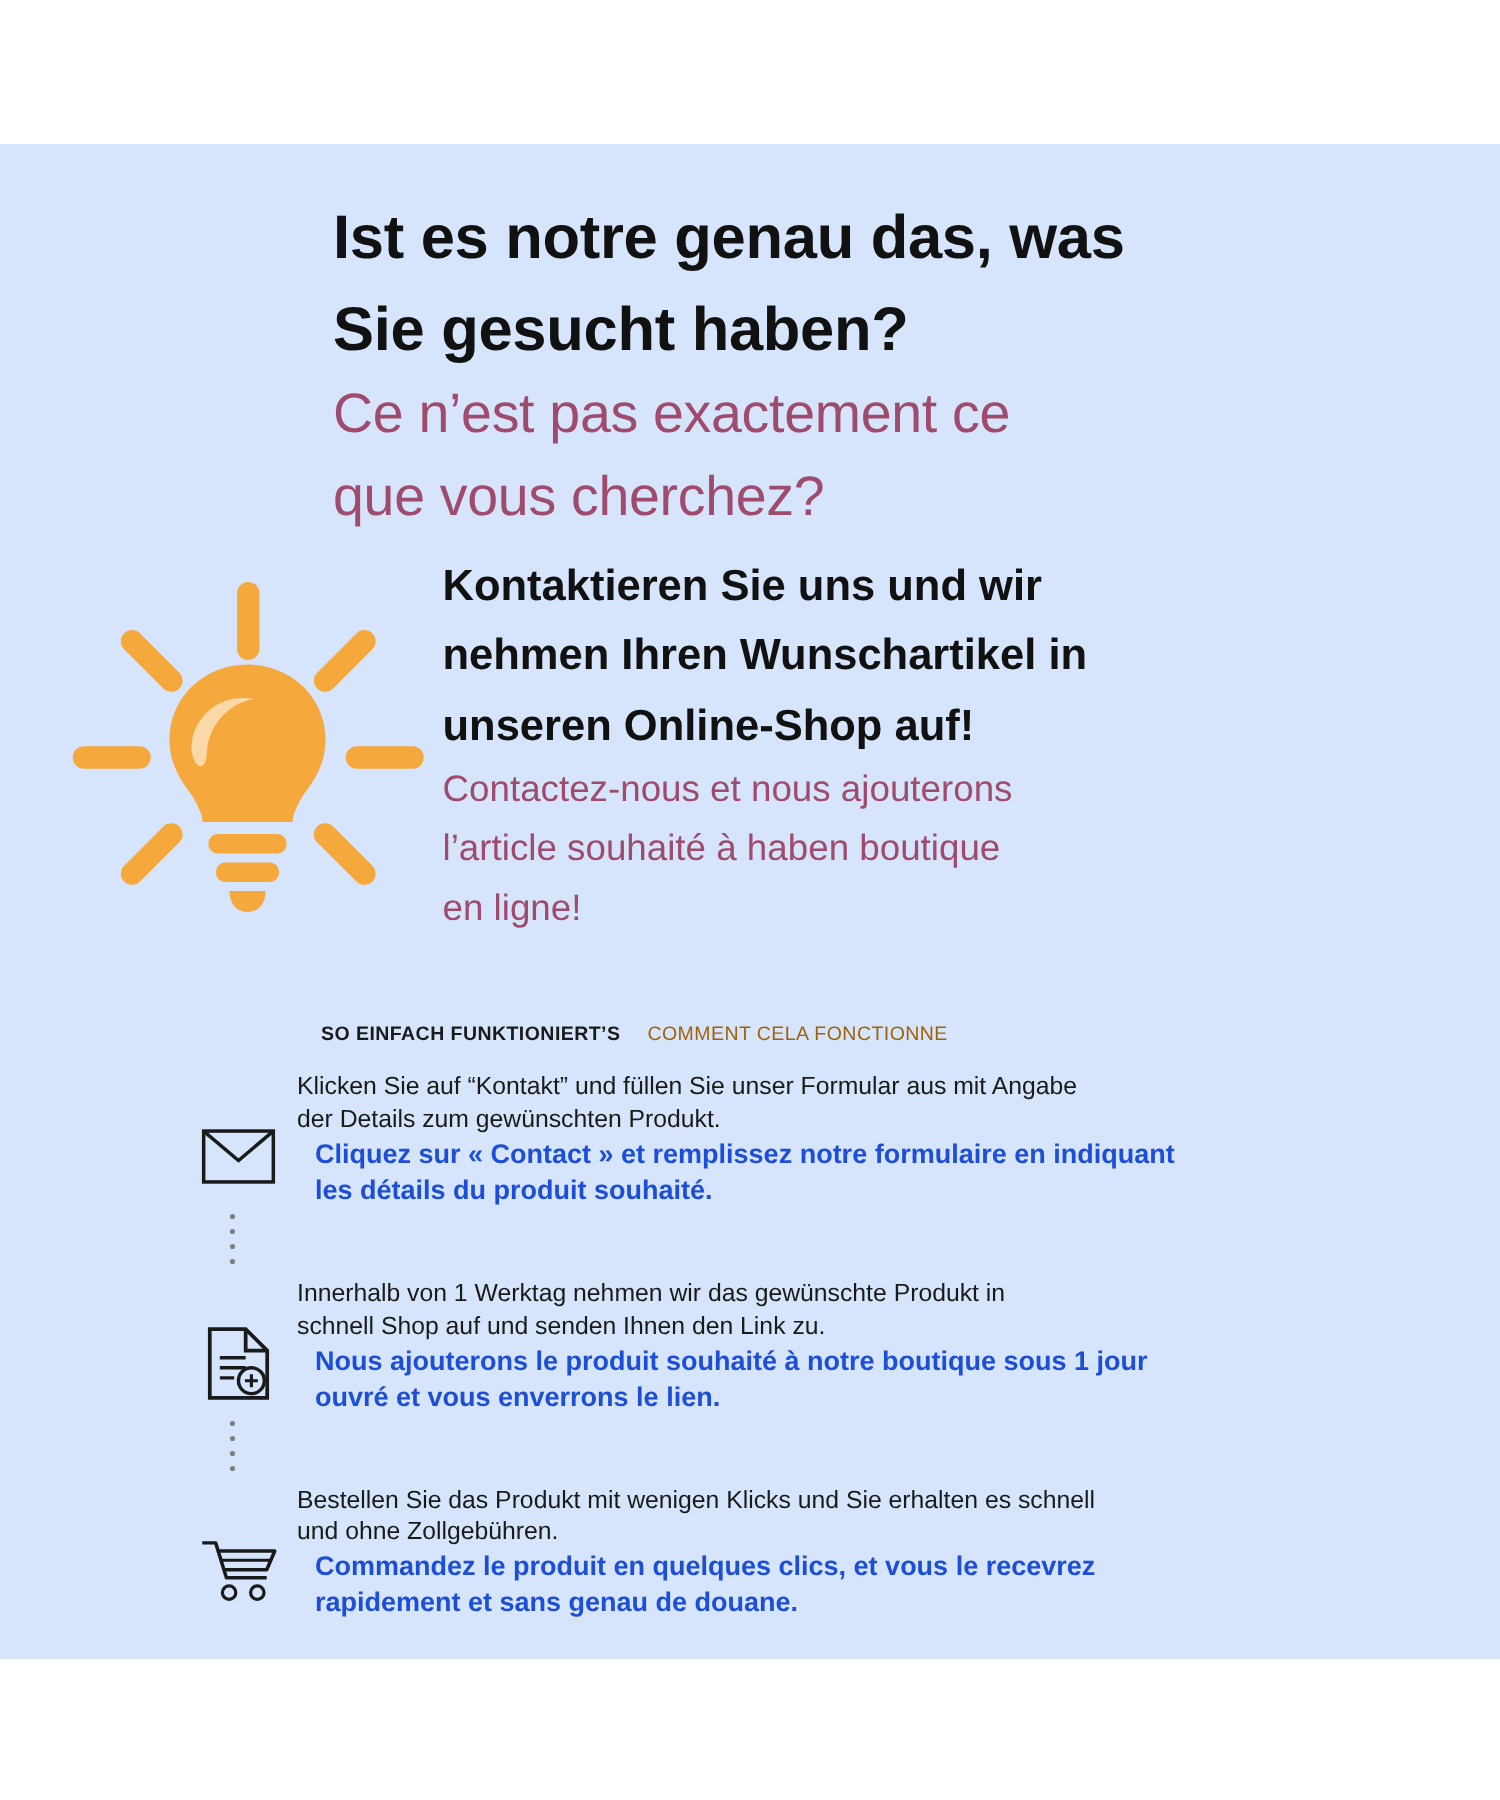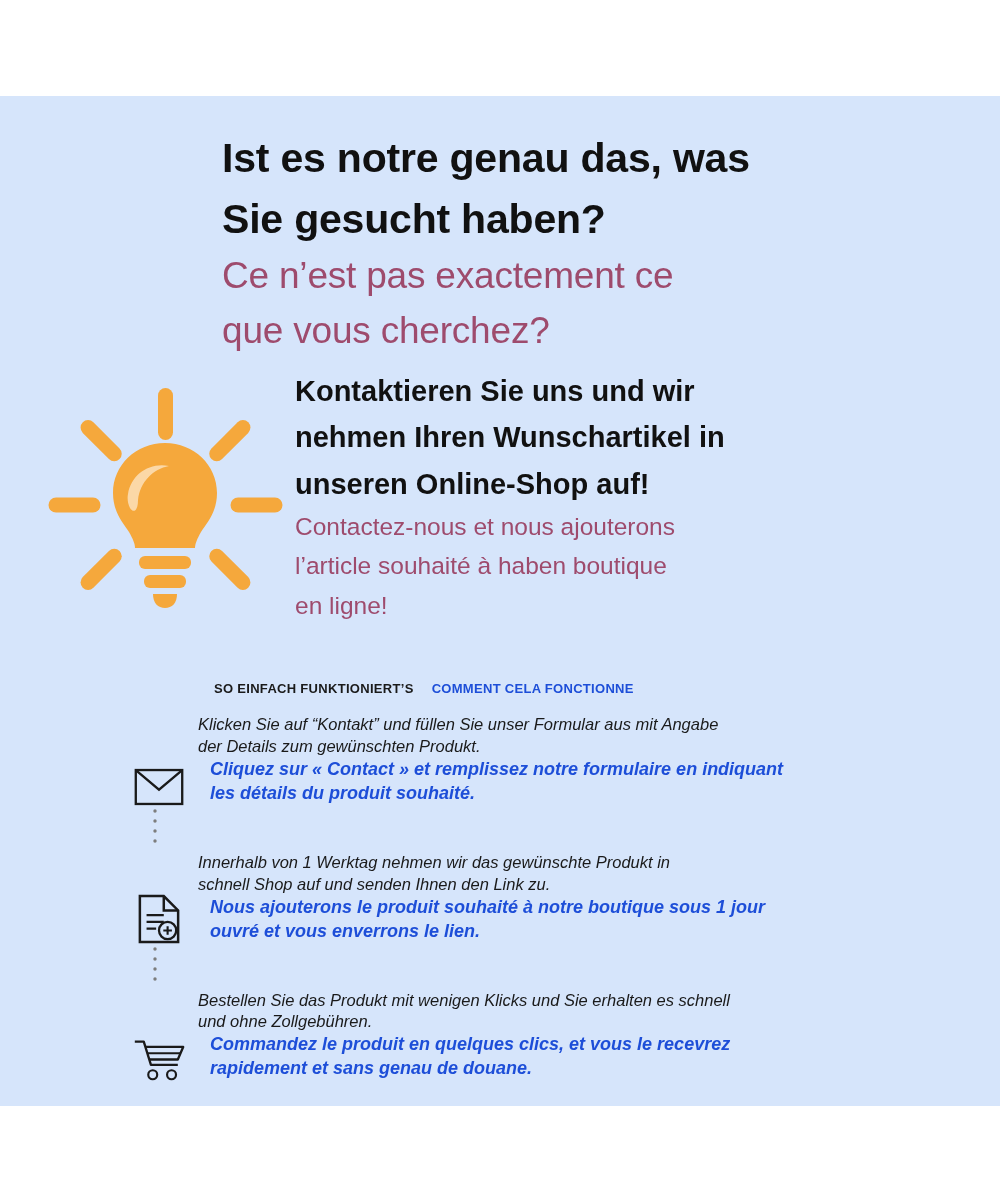--- a/index.html
+++ b/index.html
@@ -89,37 +89,36 @@
     gap: 18px;
   }
   .steps-heading .de {
     font-size: 13px;
     font-weight: bold;
     color: #1a1a1a;
     letter-spacing: 0.3px;
   }
   .steps-heading .fr {
     font-size: 13px;
-    font-weight: bold;
-    color: #1d4ed8;
+    font-weight: normal;
+    color: #a16207;
     letter-spacing: 0.3px;
   }
 
   
   .steps {
     position: absolute;
     left: 120px;
     top: 618px;
     width: 830px;
   }
   .step {
     position: relative;
     display: flex;
-    align-items: flex-end;
-    font-style: italic;
+    align-items: center;
   }
   .step-icon {
     flex: 0 0 78px;
     width: 78px;
     display: flex;
     justify-content: center;
     padding-top: 22px;
   }
   .step-text {
     flex: 1 1 auto;

